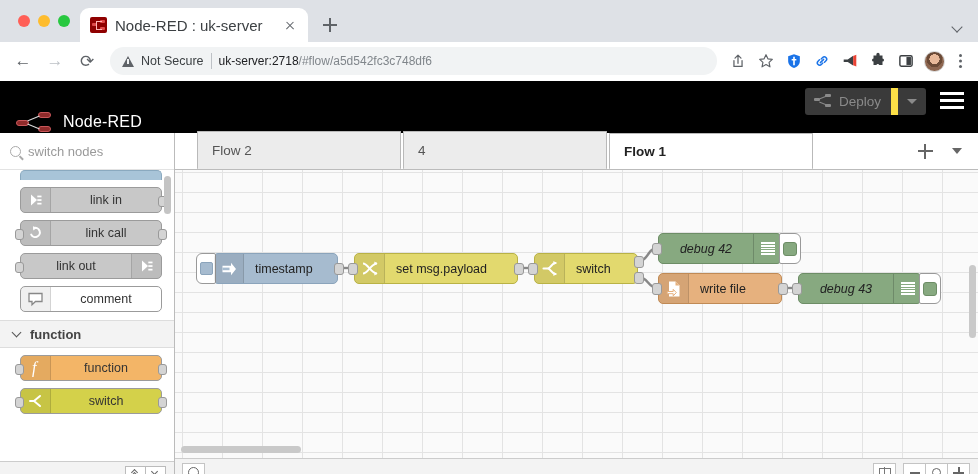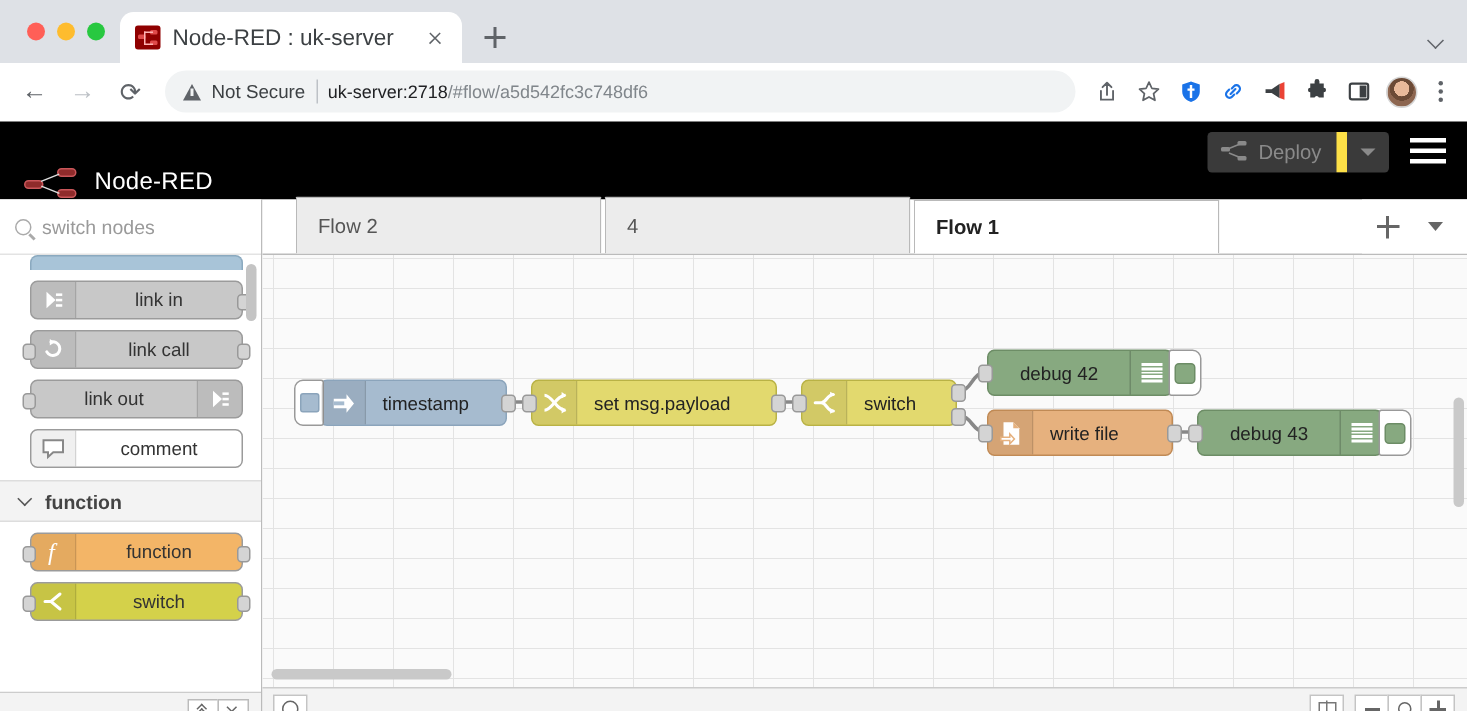--- a/index.html
+++ b/index.html
@@ -309,21 +309,21 @@
     position: absolute; height: 31px; border-radius: 5px; border: 1px solid #999;
     display: flex; align-items: stretch; cursor: move; box-sizing: border-box;
   }
   .fn-ico {
     width: 30px; flex: 0 0 auto; display: flex; align-items: center; justify-content: center;
     background: rgba(0,0,0,.07); border-right: 1px solid rgba(0,0,0,.12);
     border-radius: 4px 0 0 4px; position: relative;
   }
   .fn-lbl { flex: 1; display: flex; align-items: center; padding: 0 11px; font-size: 12.5px; color: #222; white-space: nowrap; }
   .fn-lbl.center { justify-content: center; }
-  .fn-lbl.italic { }
+  .fn-lbl.italic { font-style: italic; }
   .port {
     position: absolute; width: 10px; height: 12px; background: #d4d4d4;
     border: 1px solid #999; border-radius: 3px;
   }
   .port.in  { left: -7px; top: 9px; }
   .port.out { right: -7px; top: 9px; }
 
   
   .n-inject { background: #a6bbcf; border-color: #8ba4bb; }
   .inject-btn {

